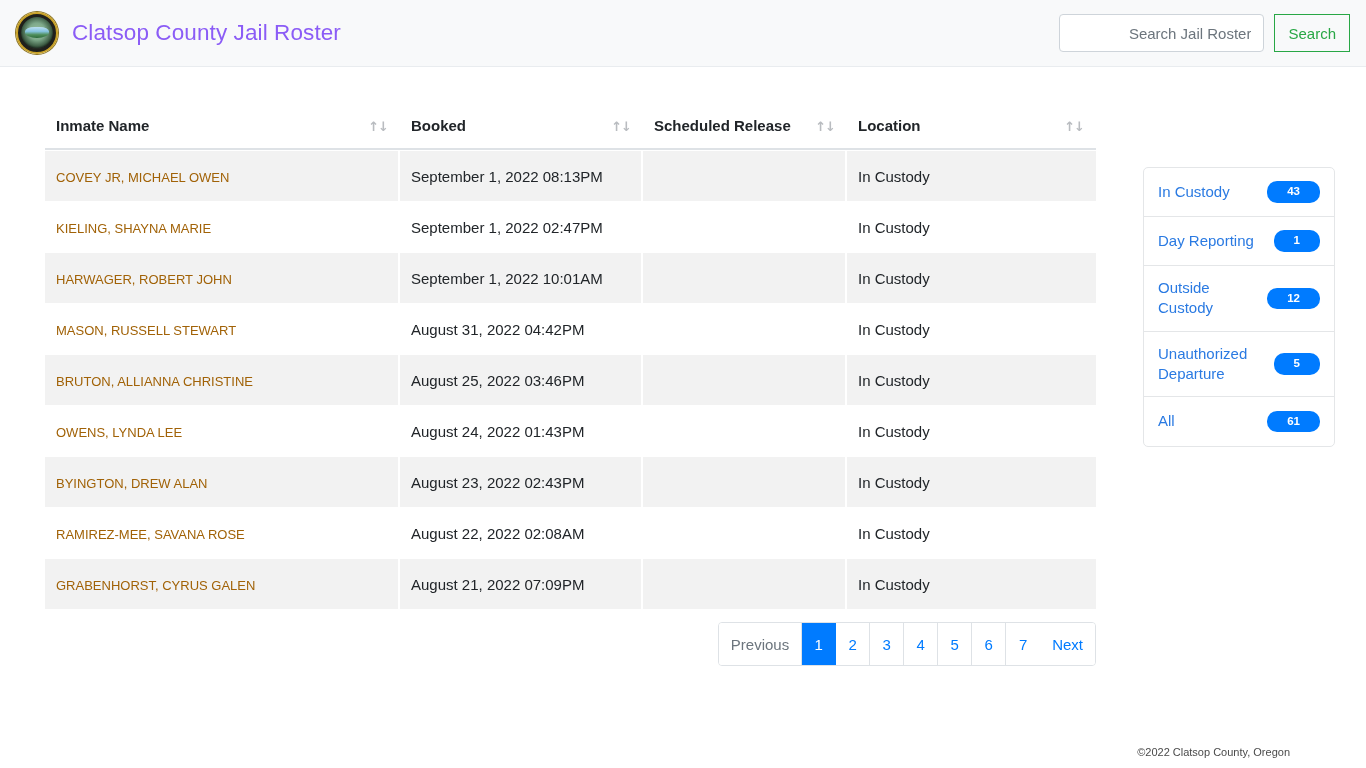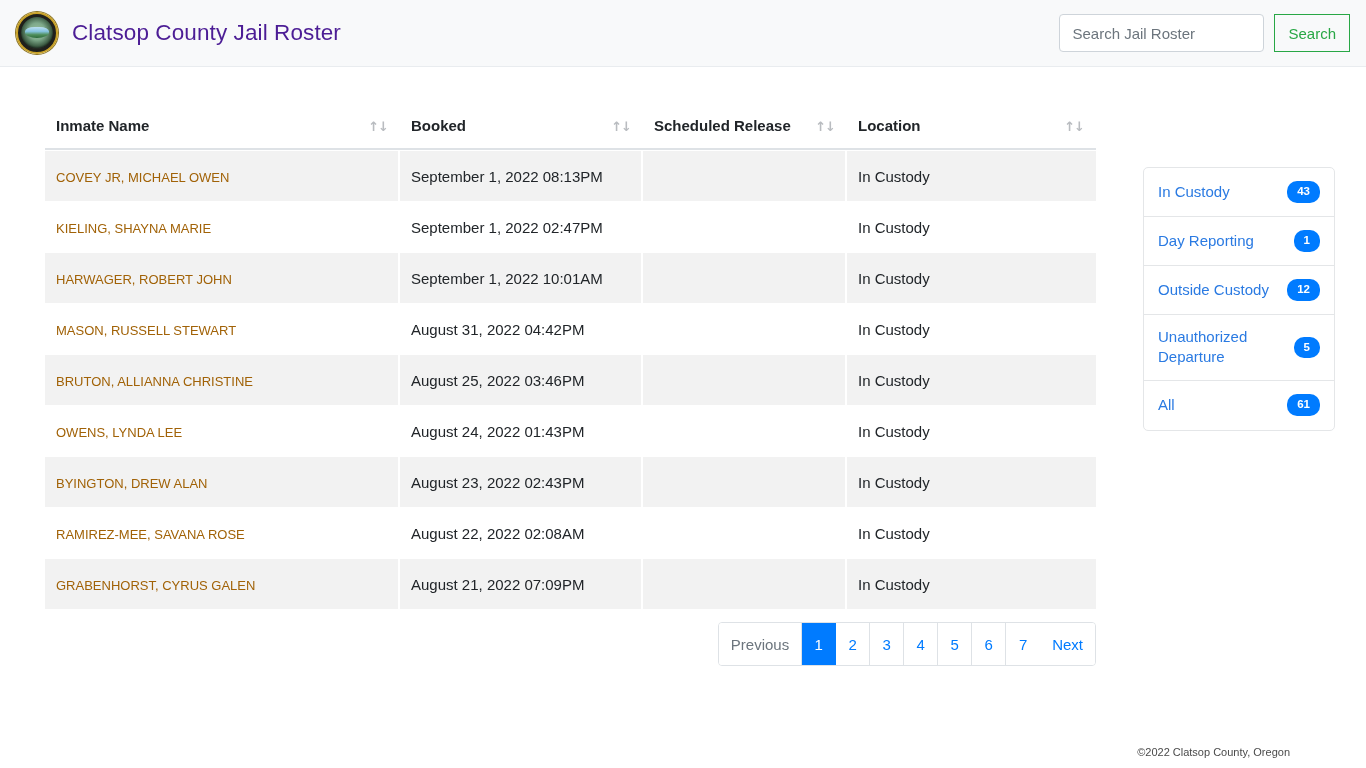--- a/index.html
+++ b/index.html
@@ -49,21 +49,21 @@
     position: absolute;
     left: 19%; top: 33%;
     width: 62%; height: 30%;
     border-radius: 40% 40% 50% 50%;
     background: linear-gradient(180deg, #bcdff0 0%, #86c4e0 40%, #4f8f5c 70%, #2e6b3c 100%);
   }
   .brand-title {
     font-size: 22.5px;
     font-weight: 400;
     letter-spacing: .1px;
-    color: #4c1d95;
+    color: #8b5cf6;
     white-space: nowrap;
   }
 
   .nav-search {
     position: absolute;
     right: 16px;
     top: 14px;
     display: flex;
     align-items: center;
     gap: 10px;
@@ -72,20 +72,21 @@
     width: 205px;
     height: 38px;
     padding: 6px 12px;
     font-size: 15px;
     font-family: "Liberation Sans", sans-serif;
     color: #495057;
     background: #fff;
     border: 1px solid #ced4da;
     border-radius: 4px;
     outline: none;
+    text-align: right;
   }
   .search-input::placeholder { color: #6c757d; }
   .search-btn {
     height: 38px;
     padding: 6px 13px;
     font-size: 15px;
     font-family: "Liberation Sans", sans-serif;
     color: #28a745;
     background: transparent;
     border: 1px solid #28a745;
@@ -224,21 +225,21 @@
   }
   .filter-item:last-child { border-bottom: none; }
   .filter-item .label { flex: 1 1 auto; }
   .badge {
     flex: 0 0 auto;
     background: #007bff;
     color: #fff;
     font-size: 11.5px;
     font-weight: 700;
     line-height: 1;
-    padding: 5px 10px;
+    padding: 5px 20px;
     border-radius: 10px;
     min-width: 23px;
     text-align: center;
   }
 
   
   .footer {
     position: absolute;
     right: 76px;
     bottom: 10px;

